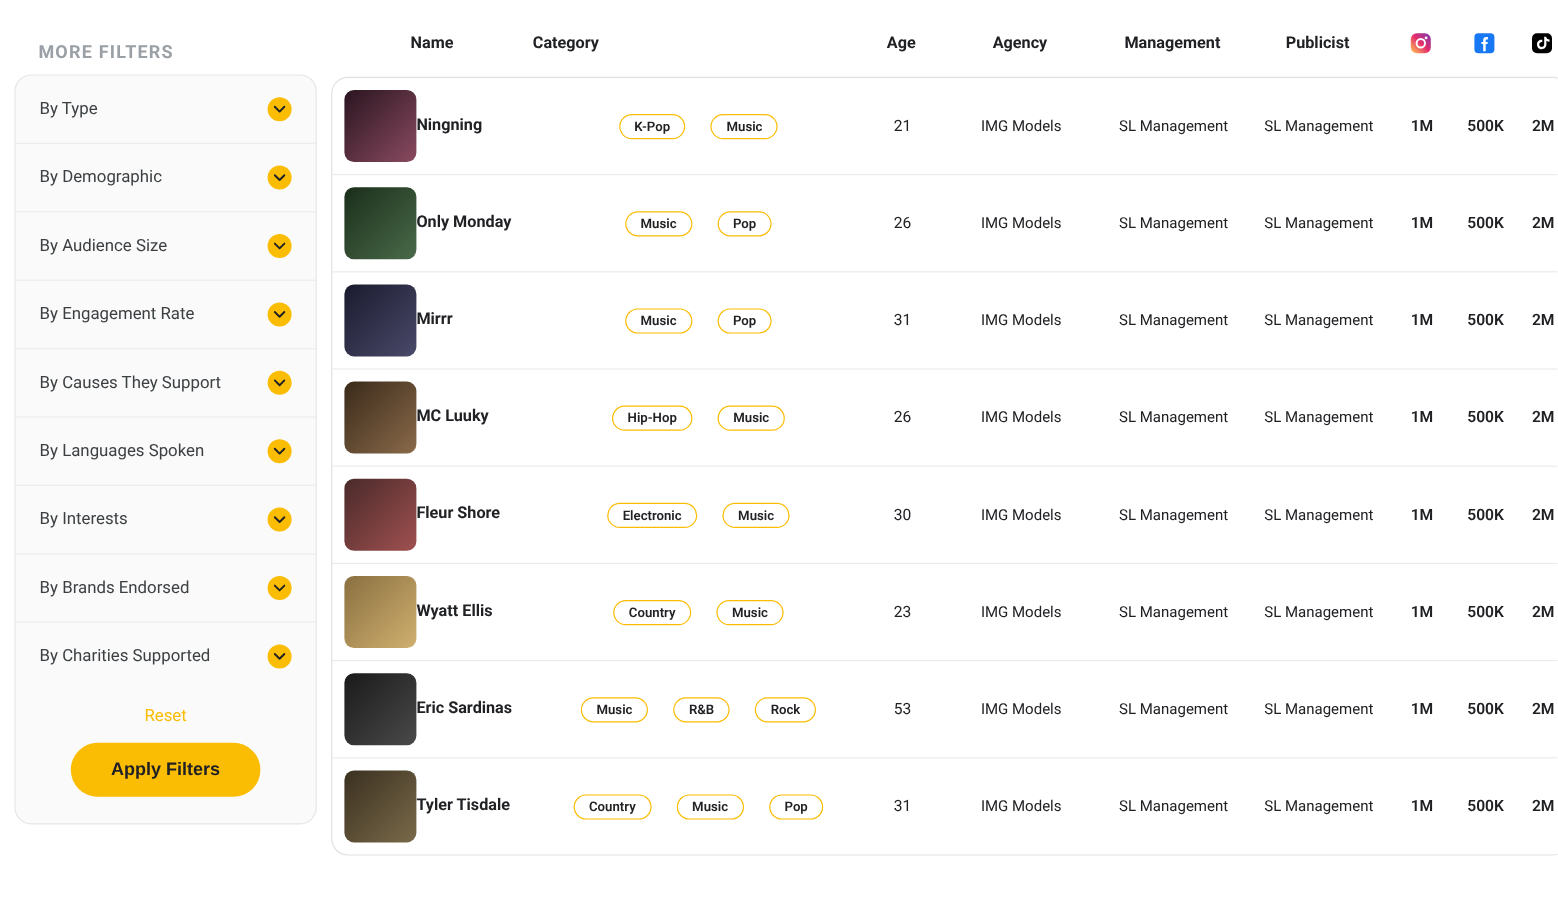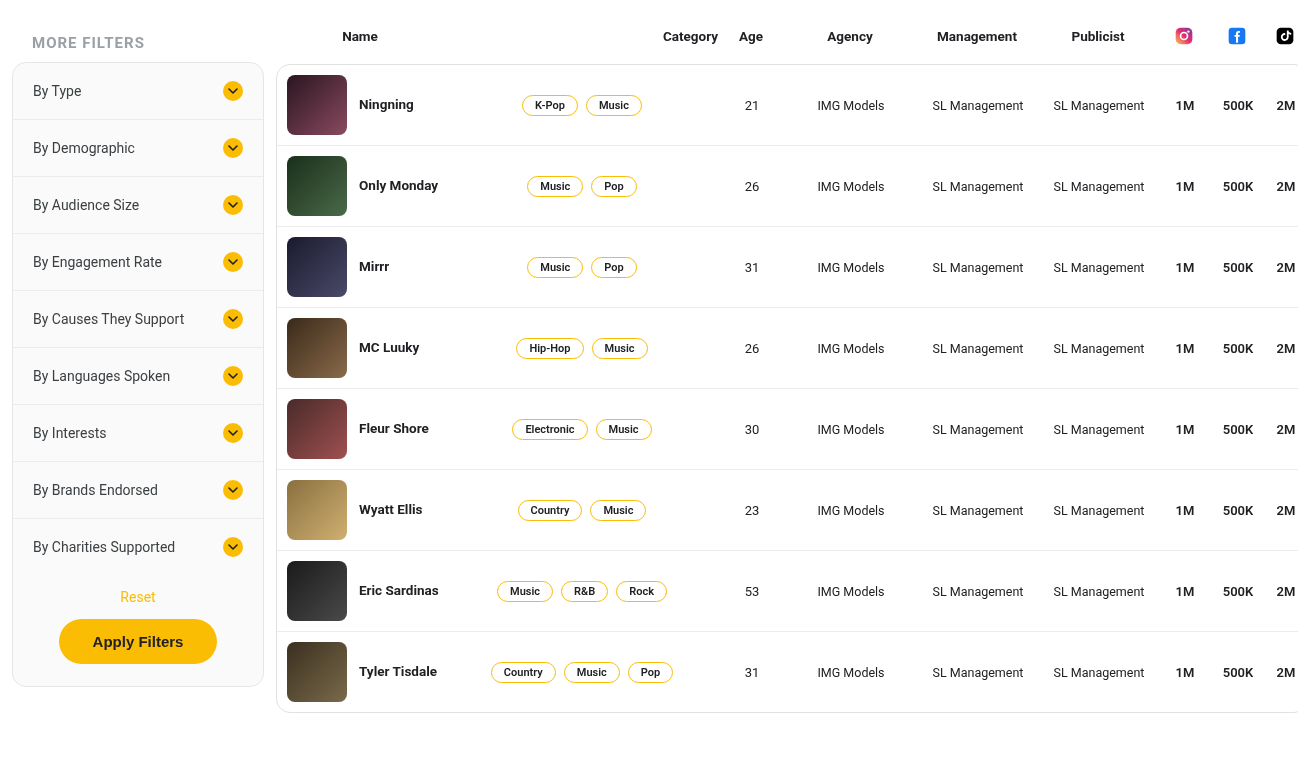--- a/index.html
+++ b/index.html
@@ -57,58 +57,58 @@
     
     .main { flex: 1; }
     .thead-row {
       display: grid;
       grid-template-columns: 168px 274px 66px 132px 122px 120px 52px 54px 42px;
       align-items: center;
       padding: 6px 0 18px;
     }
     .th { font-size: 13.5px; font-weight: 700; color: #202124; text-align: center; }
     .th.name { text-align: center; }
-    .th.cat { text-align: right; }
+    .th.cat { text-align: left; }
     .th.icon { display: flex; justify-content: center; }
     .th.icon svg { width: 20px; height: 20px; }
 
     .tbody-card {
       border: 1px solid #e1e1e1;
       border-radius: 14px;
       overflow: hidden;
     }
     .trow {
       display: grid;
       grid-template-columns: 168px 274px 66px 132px 122px 120px 52px 54px 42px;
       align-items: center;
       border-bottom: 1px solid #ececec;
       padding: 10px 0;
       min-height: 80px;
     }
     .trow:last-child { border-bottom: none; }
     .cell { font-size: 13px; text-align: center; color: #202124; }
     .cell-name {
-      display: flex; align-items: center; gap: 12px;
+      display: flex; align-items: center; 
       padding-left: 10px; text-align: right;
     }
     .avatar {
       width: 60px; height: 60px; border-radius: 8px;
       background: linear-gradient(135deg, #666, #999);
       flex: 0 0 60px;
     }
     .avatar.a0 { background: linear-gradient(135deg,#2a1520,#8a4a60); }
     .avatar.a1 { background: linear-gradient(135deg,#1a2e1a,#4a6a4a); }
     .avatar.a2 { background: linear-gradient(135deg,#1a1a2e,#4a4a6a); }
     .avatar.a3 { background: linear-gradient(135deg,#3a2a1a,#8a6a4a); }
     .avatar.a4 { background: linear-gradient(135deg,#4a2a2a,#a05050); }
     .avatar.a5 { background: linear-gradient(135deg,#8a7040,#d0b070); }
     .avatar.a6 { background: linear-gradient(135deg,#1a1a1a,#4a4a4a); }
     .avatar.a7 { background: linear-gradient(135deg,#3a3020,#7a6a4a); }
     .pname { font-size: 13.5px; font-weight: 700; color: #202124; line-height: 1.3; }
-    .cell-cats { display: flex; flex-wrap: wrap; gap: 8px; justify-content: center; padding: 0 8px; }
+    .cell-cats { display: flex; flex-wrap: wrap; gap: 21px; justify-content: center; padding: 0 8px; }
     .tag {
       border: 1px solid #fbbc04; color: #202124;
       border-radius: 999px; padding: 3px 12px;
       font-size: 11px; font-weight: 600;
       background: #fff;
     }
     .cell.small { font-size: 12.5px; }
     .stat { font-size: 13px; font-weight: 600; }
   </style>
 </head>

